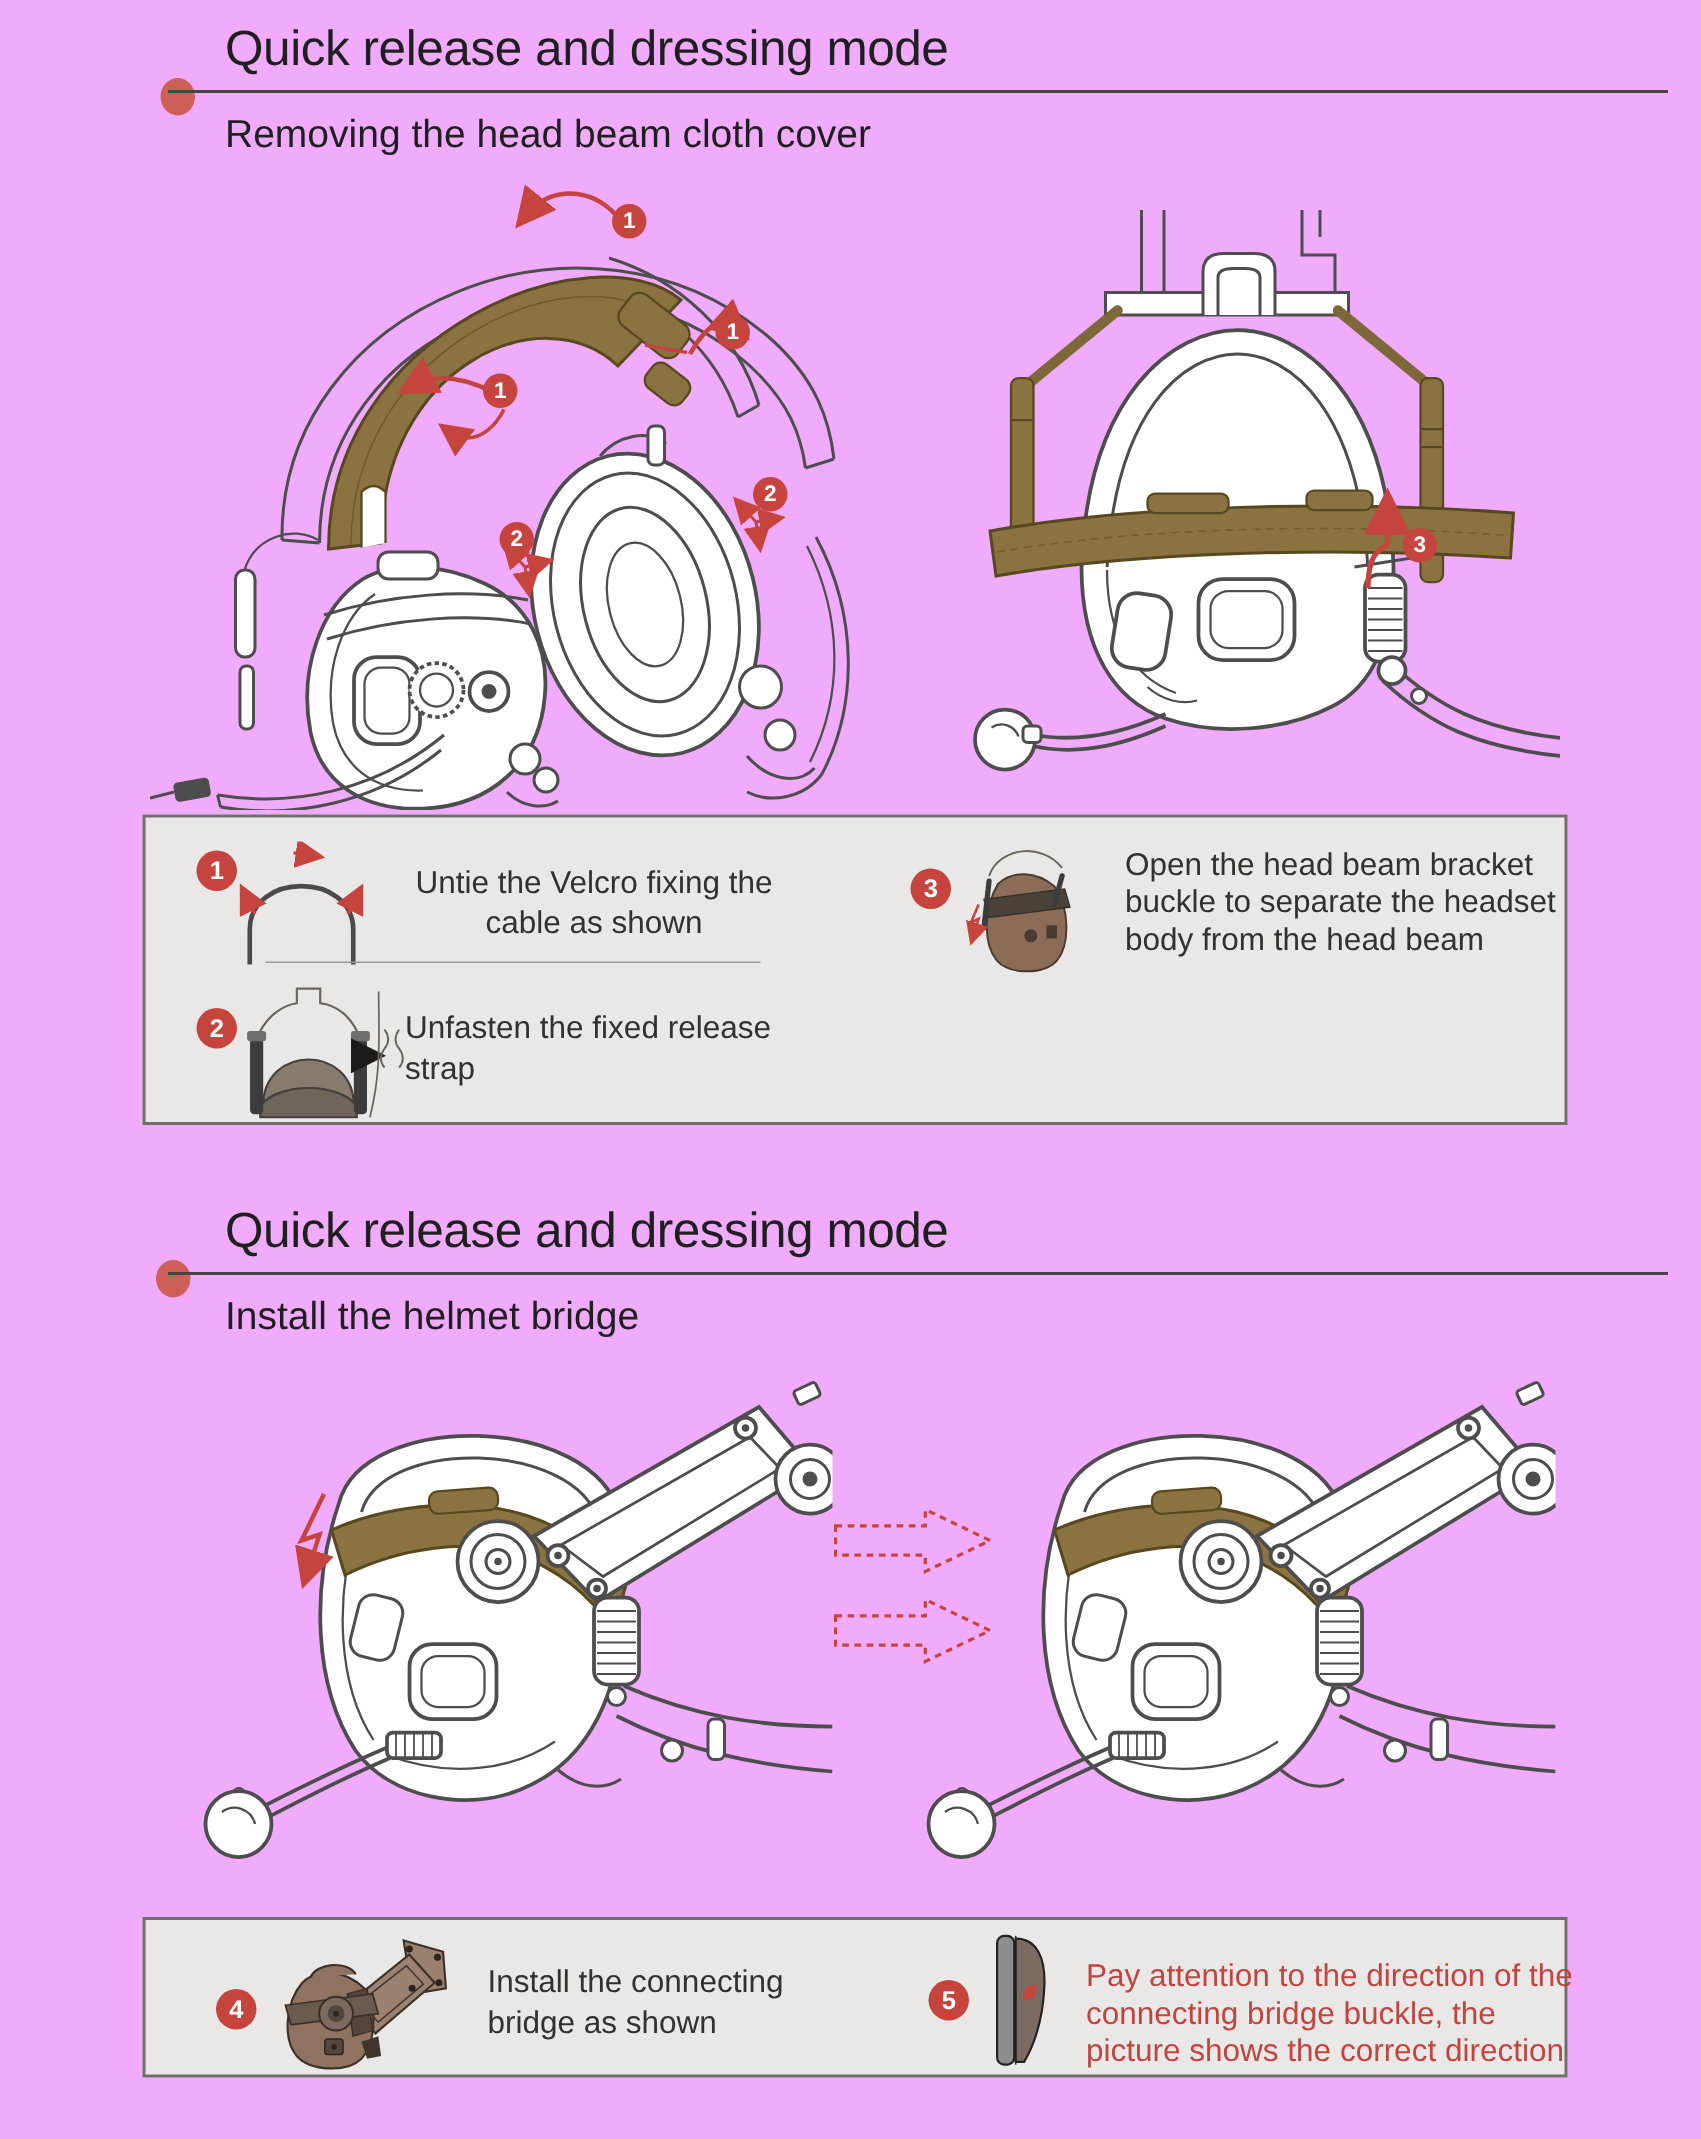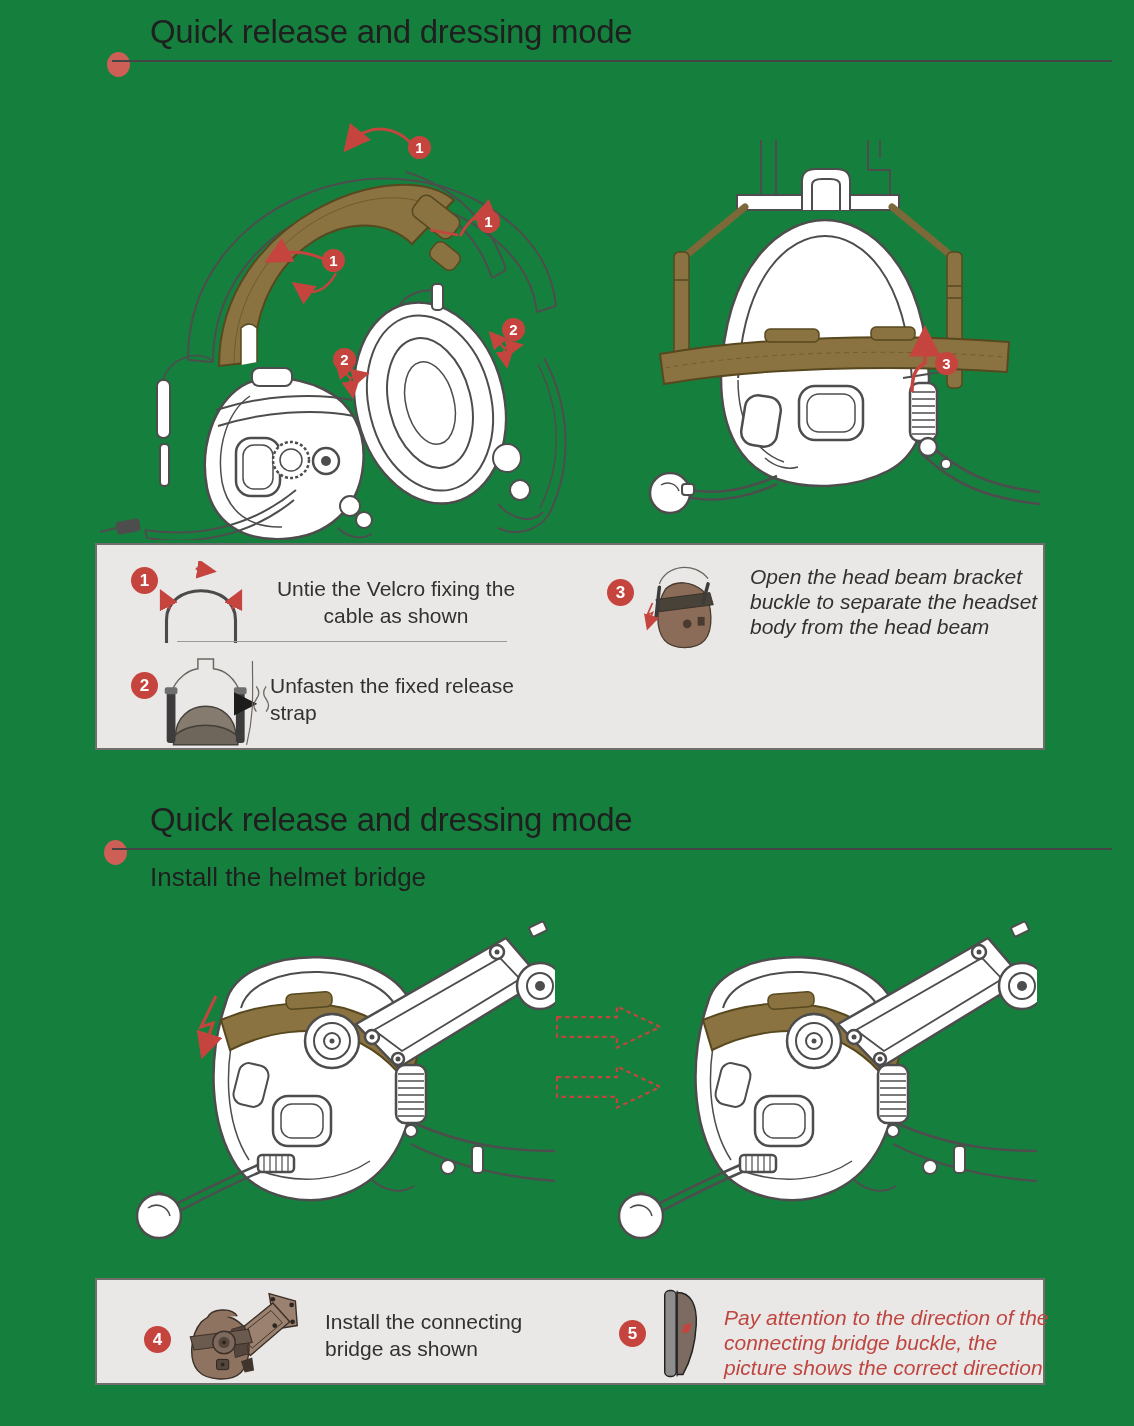--- a/index.html
+++ b/index.html
@@ -1,25 +1,25 @@
 <!DOCTYPE html>
 <html><head>
 <meta charset="utf-8">
 <style>
   html,body{margin:0;padding:0;background:#ffffff;}
-  .page{position:relative;width:1134px;height:1426px;background:#15803d;overflow:hidden;
+  .page{position:relative;width:1134px;height:1426px;background:#f0abfc;overflow:hidden;
         font-family:"Liberation Sans", sans-serif;color:#2c2b29;}
   .abs{position:absolute;}
   .sec-title{font-size:33px;letter-spacing:-0.3px;color:#1f1f1f;white-space:nowrap;}
   .sec-subtitle{font-size:26px;color:#1f1f1f;white-space:nowrap;}
   .sec-line{height:2px;background:#454545;}
   .sec-dot{width:23px;height:25px;border-radius:50%;background:#cd5f57;}
   .gray-box{background:#e9e8e6;border:2px solid #6f6e6c;box-sizing:border-box;}
   .step-text{font-size:21px;line-height:27px;color:#33312e;}
-  .step-text.tight{line-height:25px;font-style:italic;}
+  .step-text.tight{line-height:25px;}
   .step-text.red{color:#bf4540;}
   .num-badge{position:absolute;width:23px;height:23px;border-radius:50%;background:#c6443e;
              color:#ffffff;font-weight:bold;font-size:15px;line-height:23px;text-align:center;}
   .num-badge.big{width:27px;height:27px;font-size:17px;line-height:27px;}
   .divider{position:absolute;height:1px;background:#9a9a9a;}
   svg{display:block;}
 </style>
 </head>
 <body>
 
@@ -77,20 +77,21 @@
       </symbol>
       <symbol id="dotarrow" viewBox="0 0 110 46">
         <polygon points="1,13 62,13 62,2 106,23 62,44 62,33 1,33" fill="none" stroke="#c6443e" stroke-width="2.2" stroke-dasharray="4.5,3.8"></polygon>
       </symbol>
     </defs>
   </svg>
 
   <div class="abs sec-dot" style="left:107px;top:52px;"></div>
   <div class="abs sec-title" style="left:150px;top:13px;">Quick release and dressing mode</div>
   <div class="abs sec-line" style="left:112px;top:60px;width:1000px;"></div>
+  <div class="abs sec-subtitle" style="left:150px;top:74px;">Removing the head beam cloth cover</div>
 
   <svg class="abs" style="left:100px;top:108px;" width="480" height="432" viewBox="0 0 480 432">
     <g stroke="#4d4d4d" stroke-width="2" fill="none">
       <path d="M88,252 C86,96 292,12 414,118 C444,145 453,172 456,198"></path>
       <path d="M113,254 C113,110 295,40 400,136 C426,160 434,182 437,204"></path>
       <path d="M88,252 L113,254 M456,198 L437,204"></path>
       <path d="M306,64 C352,78 392,114 406,162"></path>
       <path d="M296,80 C340,94 377,124 392,170"></path>
       <path d="M406,162 L392,170"></path>
     </g>

